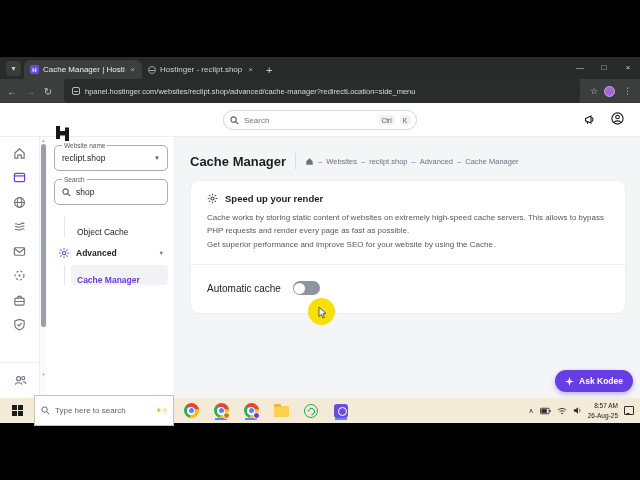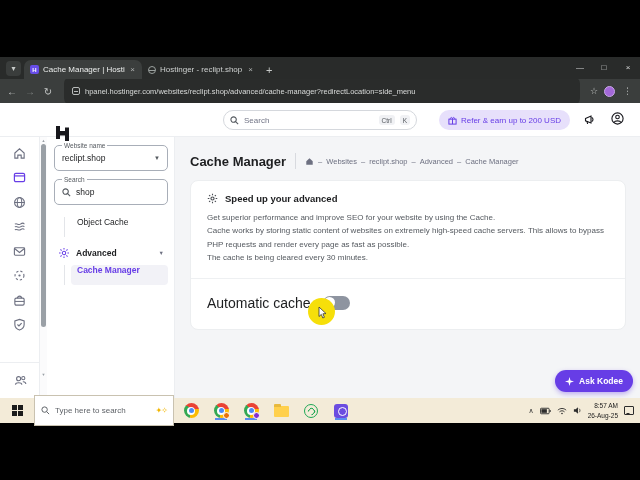--- a/index.html
+++ b/index.html
@@ -67,35 +67,35 @@
   .fieldbox { position:relative; border:1px solid #a8aeb8; border-radius:5px; height:26px; display:flex; align-items:center;
     gap:5px; padding:0 7px; margin-bottom:8px; background:#fff; }
   .fieldbox .flabel { position:absolute; top:-4px; left:7px; background:#fff; padding:0 2px; font-size:6.5px; color:#54595f; }
   .fieldbox .fvalue { font-size:8.5px; color:#1d1e20; flex:1; }
   .fieldbox .caret { font-size:6px; color:#54595f; }
   .nav { margin-top:12px; }
   .nav-section { display:flex; align-items:center; gap:6px; height:24px; padding:0 4px; }
   .nav-section .nlabel { flex:1; font-size:8.5px; color:#1d1e20; font-weight:bold; }
   .nav-section .chev { font-size:5.5px; color:#6d7081; }
   .nav-children { border-left:1px solid #e3e5e9; margin-left:10px; padding-left:6px; margin-bottom:4px; }
-  .nav-child { height:20px; display:flex; align-items:flex-start; font-size:8.5px; color:#1d1e20; padding:0 6px; border-radius:4px; }
+  .nav-child { height:20px; display:flex; align-items:flex-end; font-size:8.5px; color:#1d1e20; padding:0 6px; border-radius:4px; }
   .nav-child.active { background:#f2f2f7; color:#673de6; font-weight:bold; }
 
   .main { flex:1; background:#f4f5f7; position:relative; padding:16px 14px 0 15px; }
   .main-head { display:flex; align-items:center; gap:9px; }
   .page-title { font-size:13px; font-weight:bold; color:#1d1e20; }
   .head-sep { width:1px; height:16px; background:#d8dadf; }
   .breadcrumb { display:flex; align-items:center; gap:4px; font-size:7.5px; color:#6d7081; }
   .card { background:#fff; border-radius:8px; border:1px solid #eceef0; margin-top:11px; }
   .card-sec1 { padding:12px 16px 13px 16px; border-bottom:1px solid #eef0f2; }
   .card-title-row { display:flex; align-items:center; gap:7px; margin-bottom:7px; }
   .card-title { font-size:9.5px; font-weight:bold; color:#1d1e20; }
   .card p { font-size:8px; color:#54595f; line-height:1.68; max-width:412px; }
   .card-sec2 { padding:16px 16px 18px 16px; display:flex; align-items:center; gap:12px; }
-  .toggle-label { font-size:14px; color:#1d1e20; }
+  .toggle-label { font-size:10px; color:#1d1e20; }
   .toggle { width:27px; height:14px; border-radius:7px; background:#8e94a0; position:relative; }
   .toggle .knob { position:absolute; left:1.5px; top:1.5px; width:11px; height:11px; border-radius:50%; background:#fff; }
 
   .cursor-hi { position:absolute; left:133px; top:161px; width:27px; height:27px; border-radius:50%; background:#f6df0a; }
   .cursor-hi svg { position:absolute; left:10px; top:9px; }
 
   .kodee-btn { position:absolute; right:7px; bottom:6px; height:22px; background:#673de6; border-radius:11px; color:#fff;
     display:flex; align-items:center; gap:5px; padding:8px 10px; font-size:8.5px; font-weight:bold;
     box-shadow:0 2px 5px rgba(103,61,230,.4); }
 
@@ -183,28 +183,20 @@
       </div>
       <div class="hsearch">
         <svg width="9" height="9" viewBox="0 0 10 10">
           <circle cx="4" cy="4" r="3" fill="none" stroke="#54595f" stroke-width="1.2"></circle>
           <line x1="6.3" y1="6.3" x2="9" y2="9" stroke="#54595f" stroke-width="1.2"></line>
         </svg>
         <span class="ph">Search</span>
         <span class="kbd">Ctrl</span>
         <span class="kbd">K</span>
       </div>
-      <div class="refer-pill">
-        <svg width="9" height="9" viewBox="0 0 10 10">
-          <rect x="1" y="3.5" width="8" height="5.5" fill="none" stroke="#673de6" stroke-width="1.1"></rect>
-          <line x1="5" y1="3.5" x2="5" y2="9" stroke="#673de6" stroke-width="1.1"></line>
-          <path d="M2.5 3.5 C2.5 1 5 1 5 3.5 C5 1 7.5 1 7.5 3.5" fill="none" stroke="#673de6" stroke-width="1.1"></path>
-        </svg>
-        <span>Refer &amp; earn up to 200 USD</span>
-      </div>
       <div class="megaphone">
         <svg width="12" height="12" viewBox="0 0 12 12">
           <path d="M1.5 4.5 L7 2 V9 L1.5 6.8 Z" fill="none" stroke="#17171c" stroke-width="1.1"></path>
           <path d="M7.5 3.5 C9.5 4 9.5 7 7.5 7.5" fill="none" stroke="#17171c" stroke-width="1.1"></path>
           <line x1="3" y1="7.4" x2="3.6" y2="10" stroke="#17171c" stroke-width="1.1"></line>
         </svg>
       </div>
       <div class="account-btn">
         <svg width="13" height="13" viewBox="0 0 13 13">
           <circle cx="6.5" cy="6.5" r="5.6" fill="none" stroke="#17171c" stroke-width="1.1"></circle>
@@ -340,25 +332,24 @@
           </div>
         </div>
 
         <div class="card">
           <div class="card-sec1">
             <div class="card-title-row">
               <svg width="11" height="11" viewBox="0 0 14 14">
                 <circle cx="7" cy="7" r="2" fill="none" stroke="#494c52" stroke-width="1.4"></circle>
                 <path d="M7 1 V3 M7 11 V13 M1 7 H3 M11 7 H13 M2.7 2.7 L4.1 4.1 M9.9 9.9 L11.3 11.3 M11.3 2.7 L9.9 4.1 M4.1 9.9 L2.7 11.3" stroke="#494c52" stroke-width="1.4"></path>
               </svg>
-              <span class="card-title">Speed up your advanced</span>
+              <span class="card-title">Speed up your render</span>
             </div>
+            <p>Cache works by storing static content of websites on extremely high-speed cache servers. This allows to bypass PHP requests and render every page as fast as possible.</p>
             <p>Get superior performance and improve SEO for your website by using the Cache.</p>
-            <p>Cache works by storing static content of websites on extremely high-speed cache servers. This allows to bypass PHP requests and render every page as fast as possible.</p>
-            <p>The cache is being cleared every 30 minutes.</p>
           </div>
           <div class="card-sec2">
             <span class="toggle-label">Automatic cache</span>
             <div class="toggle">
               <div class="knob"></div>
             </div>
           </div>
         </div>
 
         <div class="cursor-hi">

